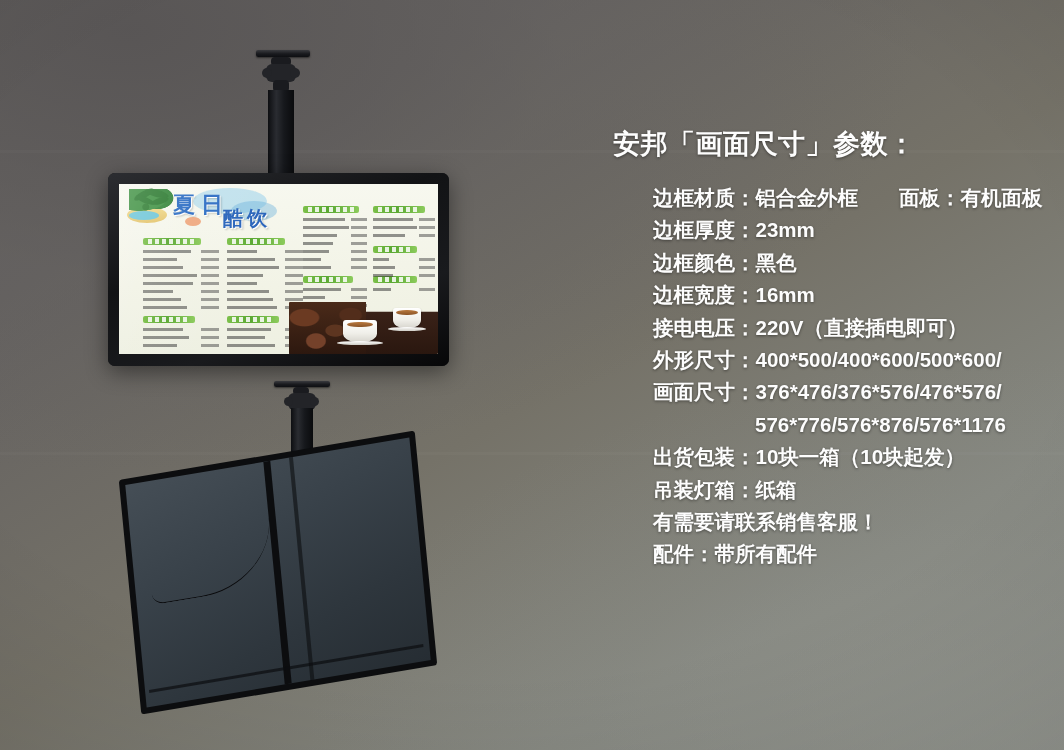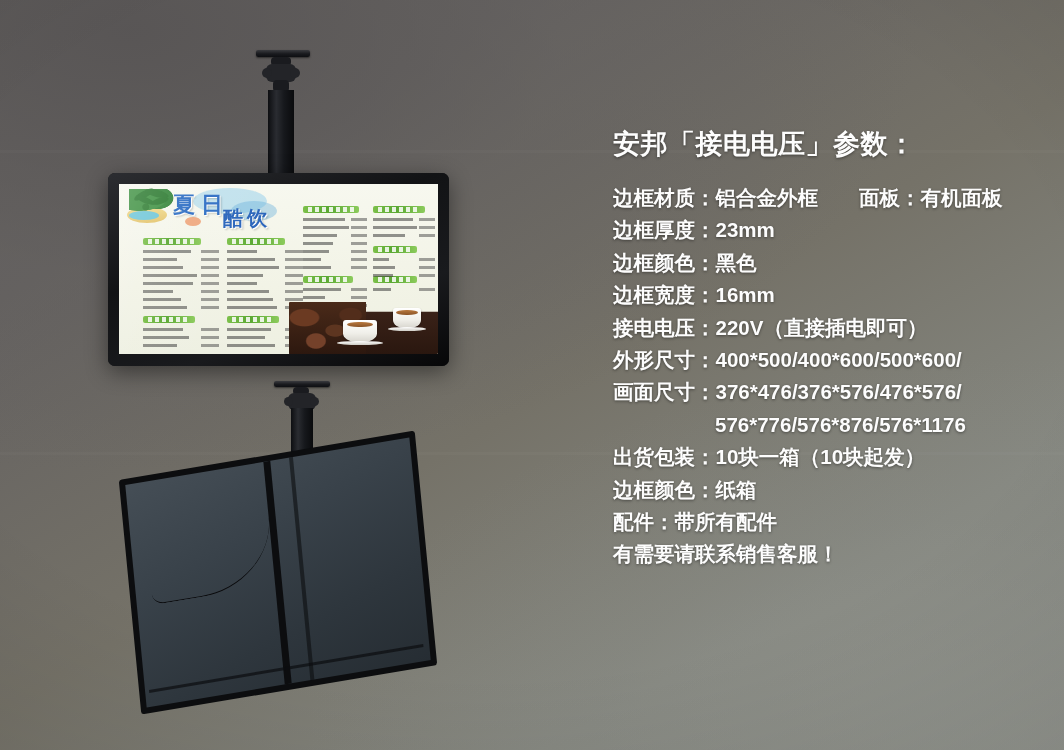--- a/index.html
+++ b/index.html
@@ -83,21 +83,21 @@
   .backpanel{position:absolute;}
   .bp-face{position:absolute;background:linear-gradient(160deg,#454e56 0%,#39424a 35%,#2e363d 70%,#262d33 100%);}
   .bp-edge{position:absolute;background:#0c0d0f;}
   .cable{position:absolute;border-bottom:1.6px solid #0a0a0c;border-radius:0 0 60% 10%;}
 
   
   .spec{position:absolute;left:613px;top:126px;width:420px;color:#fdfdfd;}
   .spec h1{margin:0 0 20px 0;font-size:27px;font-weight:bold;letter-spacing:.5px;
      text-shadow:0 1px 3px rgba(0,0,0,.45);white-space:nowrap;}
   .spec .line{font-size:20.5px;line-height:32.4px;font-weight:bold;white-space:nowrap;
-     text-shadow:0 1px 3px rgba(0,0,0,.45);}
+     text-shadow:0 1px 3px rgba(0,0,0,.45);margin-left:40px;}
   .spec .cont{padding-left:102px;}
 </style>
 </head>
 <body>
 
 <div id="stage">
 
   <div class="bg-base"></div>
   <div class="bg-g1"></div>
   <div class="bg-g2"></div>
@@ -368,30 +368,30 @@
        transform:rotate(-9.5deg) skewX(-4deg);">
     <div class="bp-edge" style="inset:0;border-radius:3px;"></div>
     <div class="bp-face" style="left:6px;top:6px;right:6px;bottom:6px;width:288px;height:223px;"></div>
     <div class="bp-edge" style="left:146px;top:6px;width:7px;height:223px;"></div>
     <div class="bp-edge" style="left:172px;top:6px;width:4px;height:223px;opacity:.6"></div>
     <div class="cable" style="left:22px;top:18px;width:124px;height:110px;"></div>
     <div class="bp-edge" style="left:10px;top:212px;width:278px;height:3px;opacity:.7"></div>
   </div>
 
   <div class="spec">
-    <h1>安邦「接电电压」参数：</h1>
+    <h1>安邦「画面尺寸」参数：</h1>
     <div>
       <div class="line">边框材质：铝合金外框　　面板：有机面板</div>
       <div class="line">边框厚度：23mm</div>
       <div class="line">边框颜色：黑色</div>
       <div class="line">边框宽度：16mm</div>
       <div class="line">接电电压：220V（直接插电即可）</div>
       <div class="line">外形尺寸：400*500/400*600/500*600/</div>
       <div class="line">画面尺寸：376*476/376*576/476*576/</div>
       <div class="line cont">576*776/576*876/576*1176</div>
       <div class="line">出货包装：10块一箱（10块起发）</div>
-      <div class="line">边框颜色：纸箱</div>
+      <div class="line">吊装灯箱：纸箱</div>
+      <div class="line">有需要请联系销售客服！</div>
       <div class="line">配件：带所有配件</div>
-      <div class="line">有需要请联系销售客服！</div>
     </div>
   </div>
 
 </div>
 
 </body></html>

